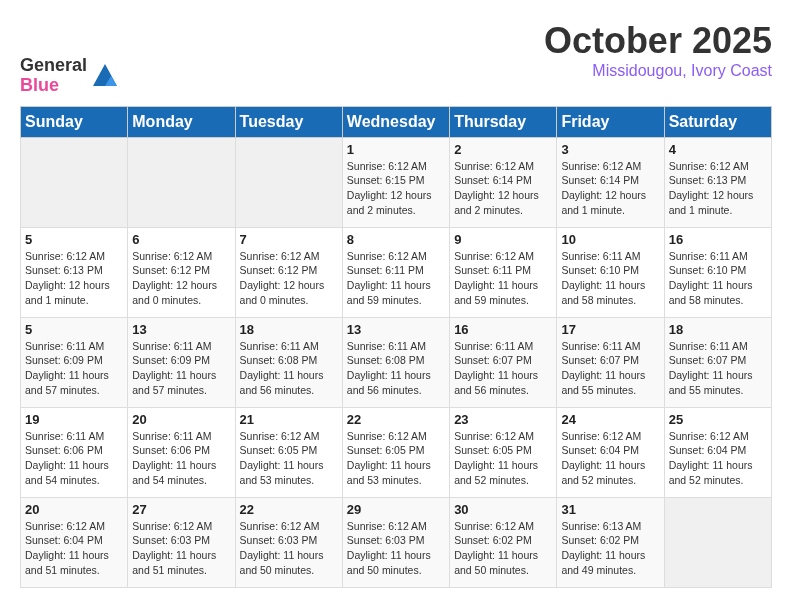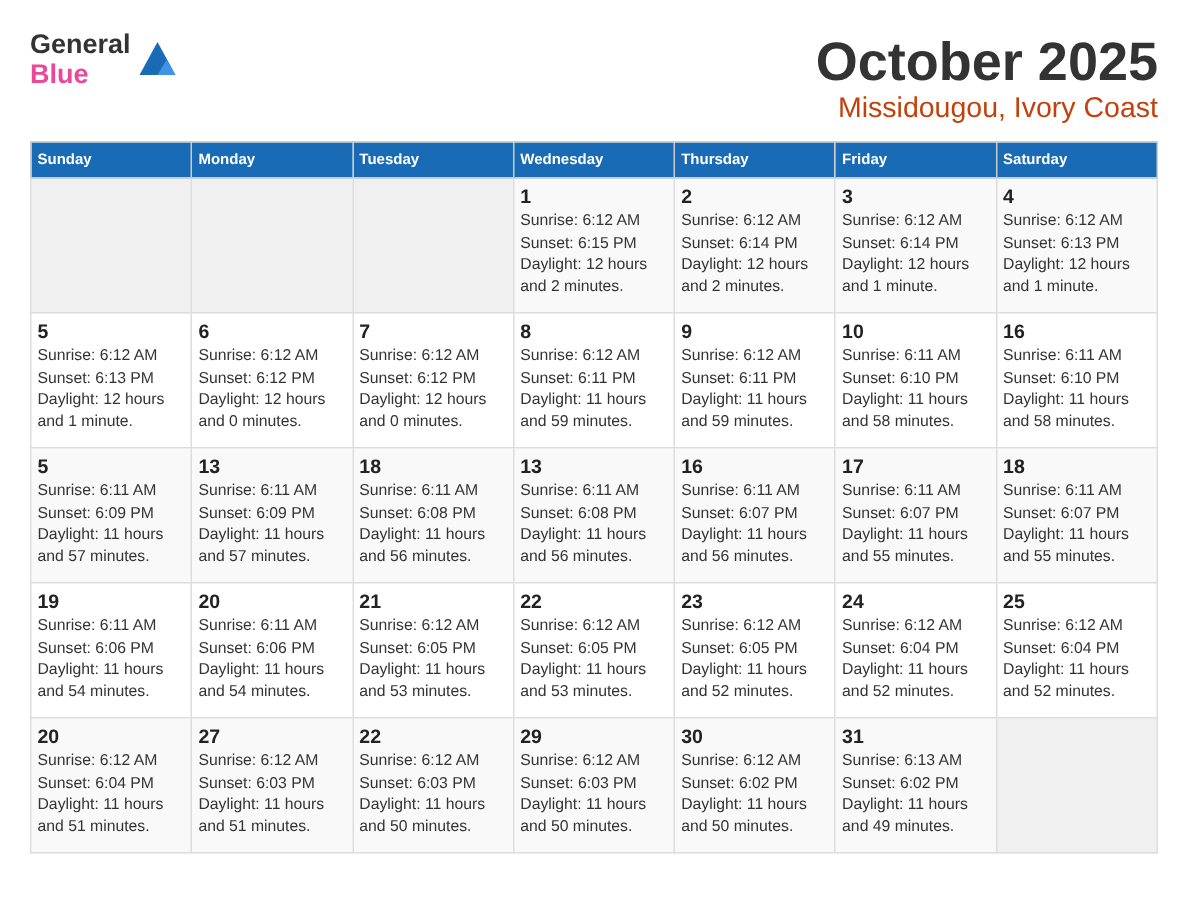--- a/index.html
+++ b/index.html
@@ -12,20 +12,21 @@
     }
     .header {
       display: flex;
       justify-content: space-between;
       align-items: flex-start;
       margin-bottom: 10px;
     }
     .logo {
       display: flex;
       align-items: center;
+      margin-top: 36px;
     }
     .logo-text {
       font-size: 18px;
       font-weight: bold;
       color: #333;
       line-height: 1.1;
     }
     .logo-general { display: block; }
     .logo-blue { display: block; color: #ec4899; }
     .logo-icon {
@@ -35,37 +36,37 @@
     }
     .title-block {
       text-align: right;
     }
     .month-title {
       font-size: 36px;
       font-weight: bold;
       color: #333;
     }
     .subtitle {
-      font-size: 19px;
-      color: #c2410c;
+      font-size: 16px;
+      color: #8b5cf6;
       text-align: right;
     }
     table {
       width: 100%;
       border-collapse: collapse;
       font-size: 11px;
     }
     thead tr {
       background-color: #1a6bb5;
       color: white;
     }
     thead th {
       padding: 6px 4px;
       text-align: left;
-      font-size: 10px;
+      font-size: 16px;
       font-weight: bold;
       border: 1px solid #ccc;
     }
     tbody tr {
       vertical-align: top;
     }
     tbody td {
       border: 1px solid #ddd;
       padding: 4px;
       height: 90px;

